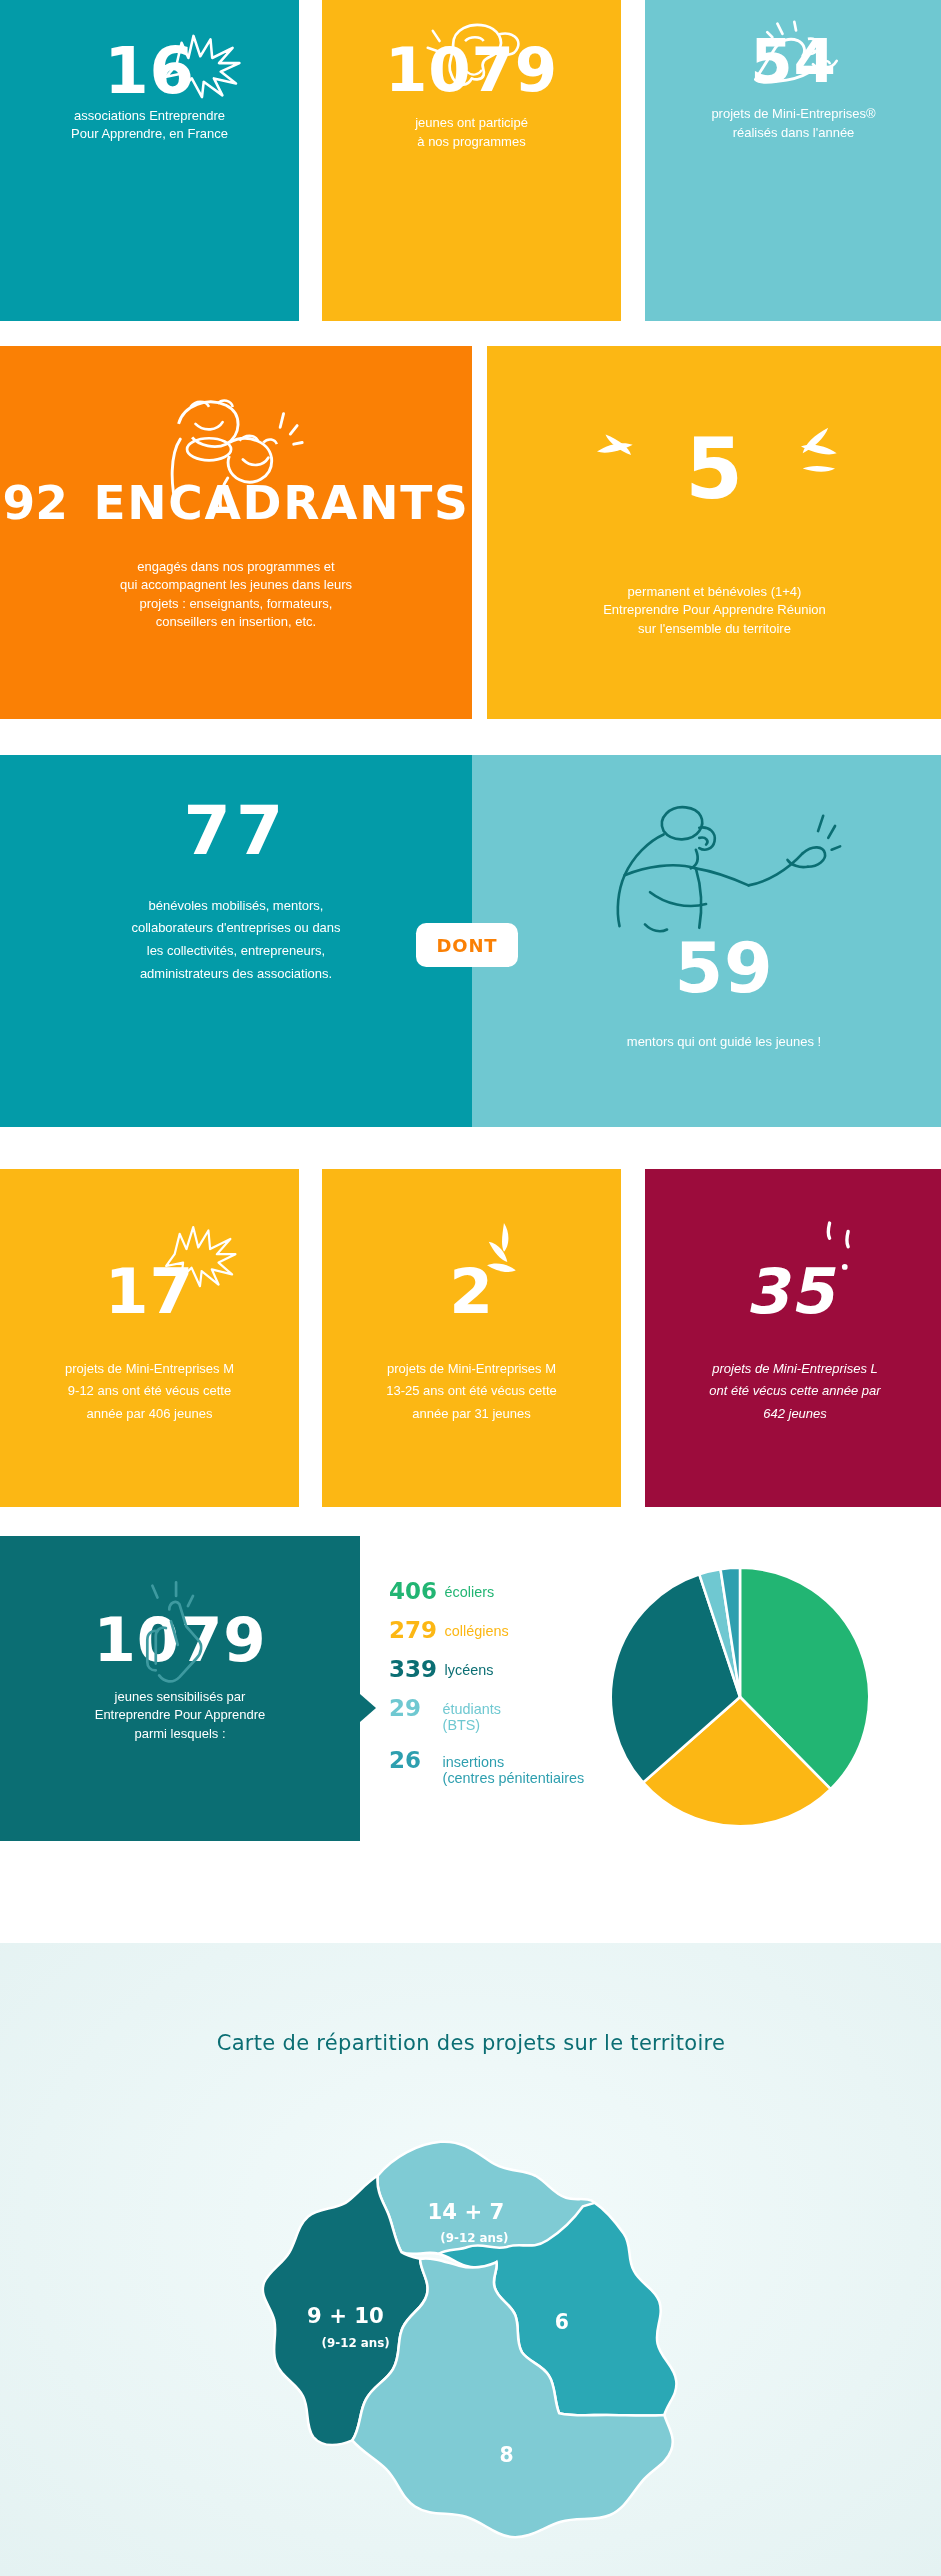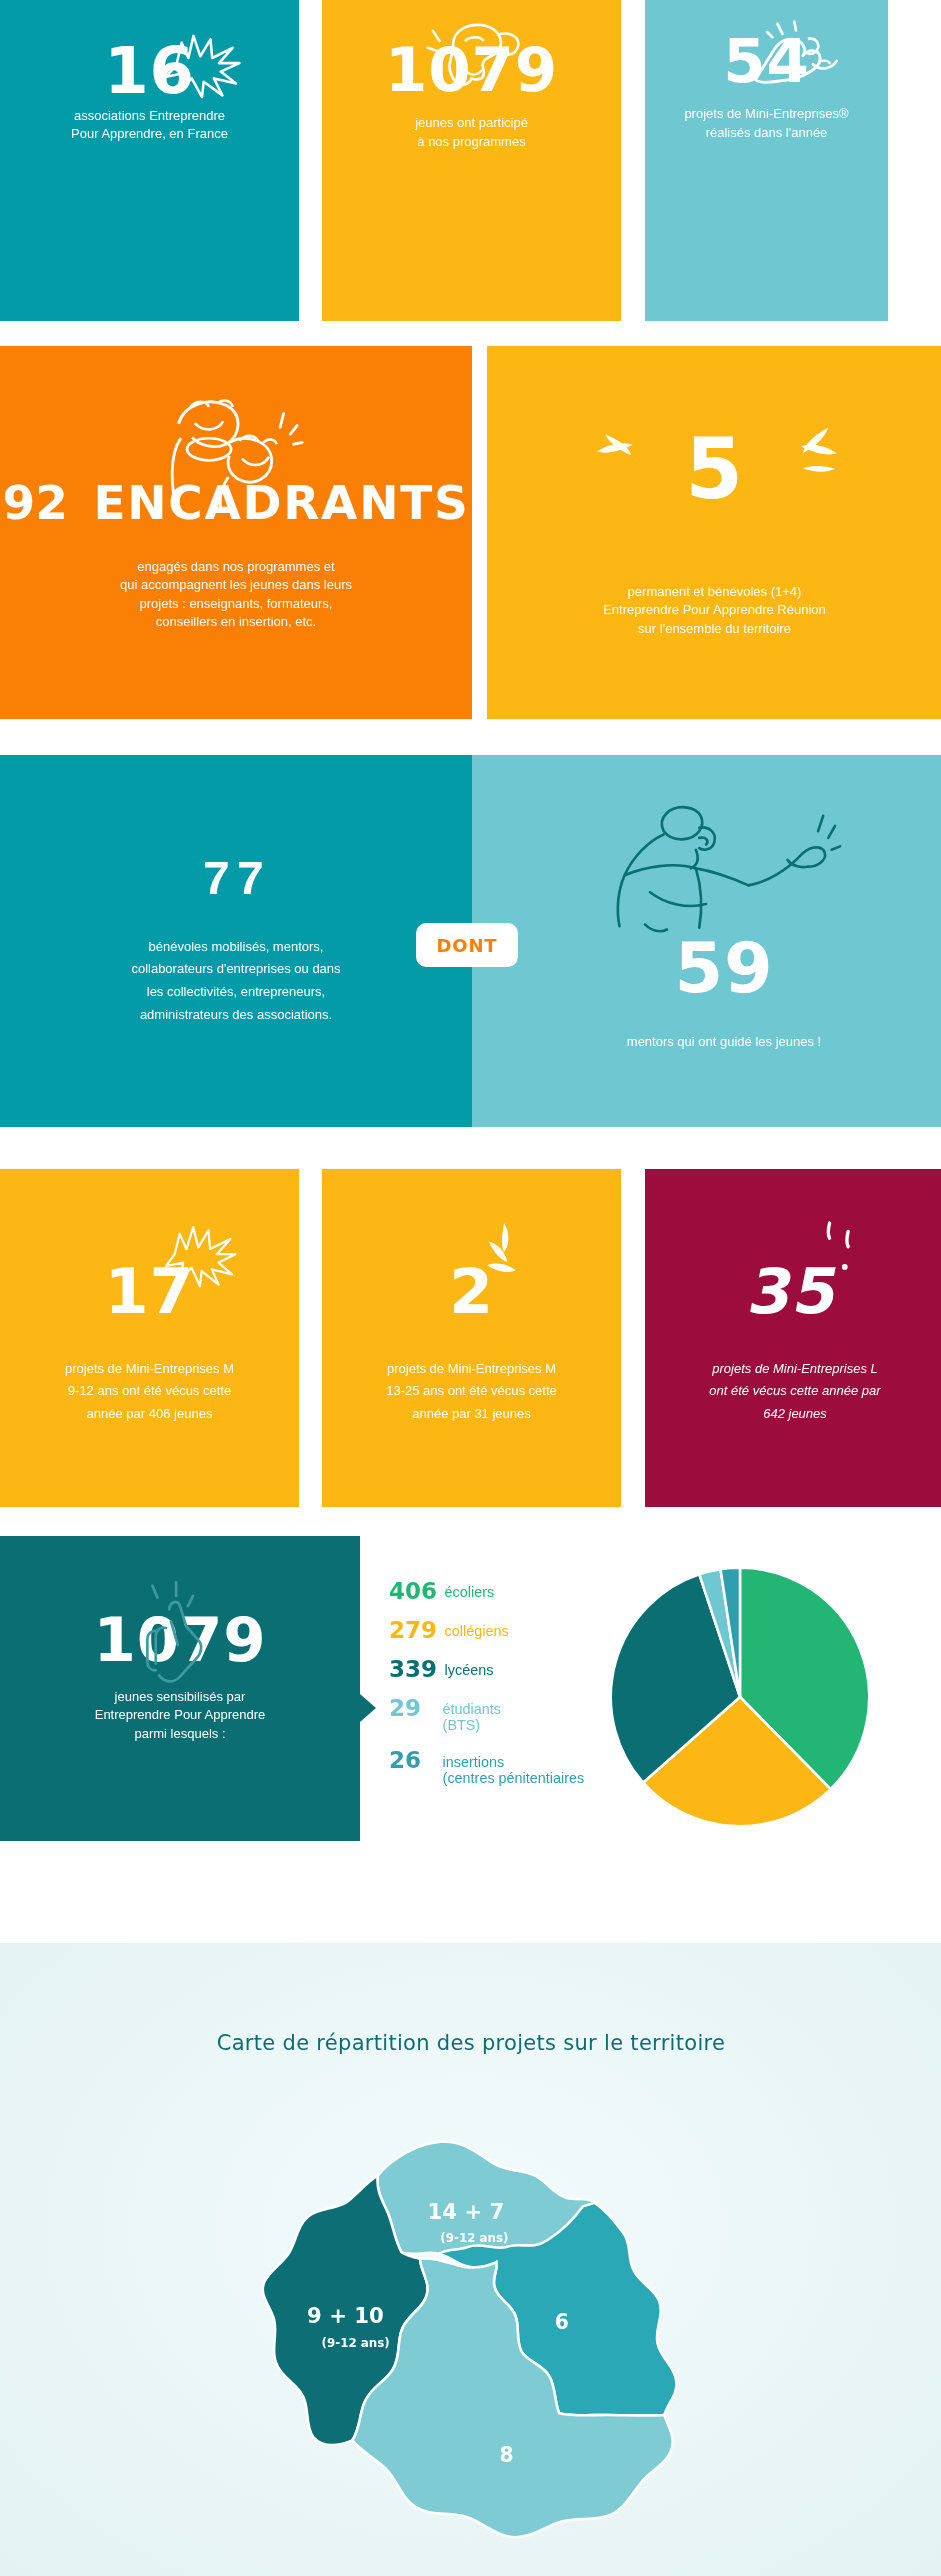--- a/index.html
+++ b/index.html
@@ -36,21 +36,21 @@
   .stat-cap {
     font-family: "Liberation Sans", sans-serif;
     line-height: 1.42;
     color: #ffffff;
   }
   .icon-wrap { display: block; line-height: 0; }
 
   
   #card-16  { left: 0;   top: 0;   width: 299px; height: 321px; background: #039BA8; }
   #card-1079{ left: 322px; top: 0; width: 299px; height: 321px; background: #FCB714; }
-  #card-54  { left: 645px; top: 0; width: 243px; height: 321px; background: #6FC8D1; }
+  #card-54  { left: 645px; top: 0; width: 297px; height: 321px; background: #6FC8D1; }
 
   #card-16  .stat-num { font-size: 64px; margin-top: 41px; }
   #card-16  .stat-cap { font-size: 13px; margin-top: 5px; width: 255px; }
   #card-1079 .stat-num{ font-size: 61px; margin-top: 41px; }
   #card-1079 .stat-cap{ font-size: 13px; margin-top: 15.3px; width: 255px; }
   #card-54  .stat-num { font-size: 61px; margin-top: 32px; }
   #card-54  .stat-cap { font-size: 13px; margin-top: 15.3px; width: 263px; }
 
   
   #card-92 { left: 0;    top: 346px; width: 472px; height: 373px; background: #FA8005; }
@@ -61,21 +61,21 @@
   .enc-word { font-size: 47px; font-family: "DejaVu Sans", sans-serif; font-weight: 700;
               letter-spacing: 1.7px; }
   #card-92 .stat-cap { font-size: 13px; margin-top: 20.4px; width: 399px; }
 
   #card-5 .stat-num { font-size: 83px; margin-top: 85px; }
   #card-5 .stat-cap { font-size: 13px; margin-top: 73px; width: 365px; }
 
   
   #card-77 { left: 0;   top: 755px; width: 472px; height: 372px; background: #039BA8; }
   #card-59 { left: 472px; top: 755px; width: 504px; height: 372px; background: #6FC8D1; }
-  #card-77 .stat-num { font-size: 48px; margin-top: 104px; letter-spacing: 5.1px; font-family: Liberation Mono, monospace; }
+  #card-77 .stat-num { font-size: 68px; margin-top: 44px; letter-spacing: 5.1px; }
   #card-77 .stat-cap { font-size: 13px; margin-top: 31px; width: 356px; line-height: 1.75; }
   #card-59 .stat-num { font-size: 70px; margin-top: 180px; }
   #card-59 .stat-cap { font-size: 13px; margin-top: 31px; width: 373px; }
   #dont-badge {
     position: absolute; left: 416px; top: 923px;
     width: 102px; height: 44px; border-radius: 10.2px; background: #ffffff;
     display: flex; align-items: center; justify-content: center;
     color: #FA8005; font-family: "DejaVu Sans", sans-serif;
     font-weight: 700; font-size: 18px; letter-spacing: 0.8px; z-index: 5;
   }

